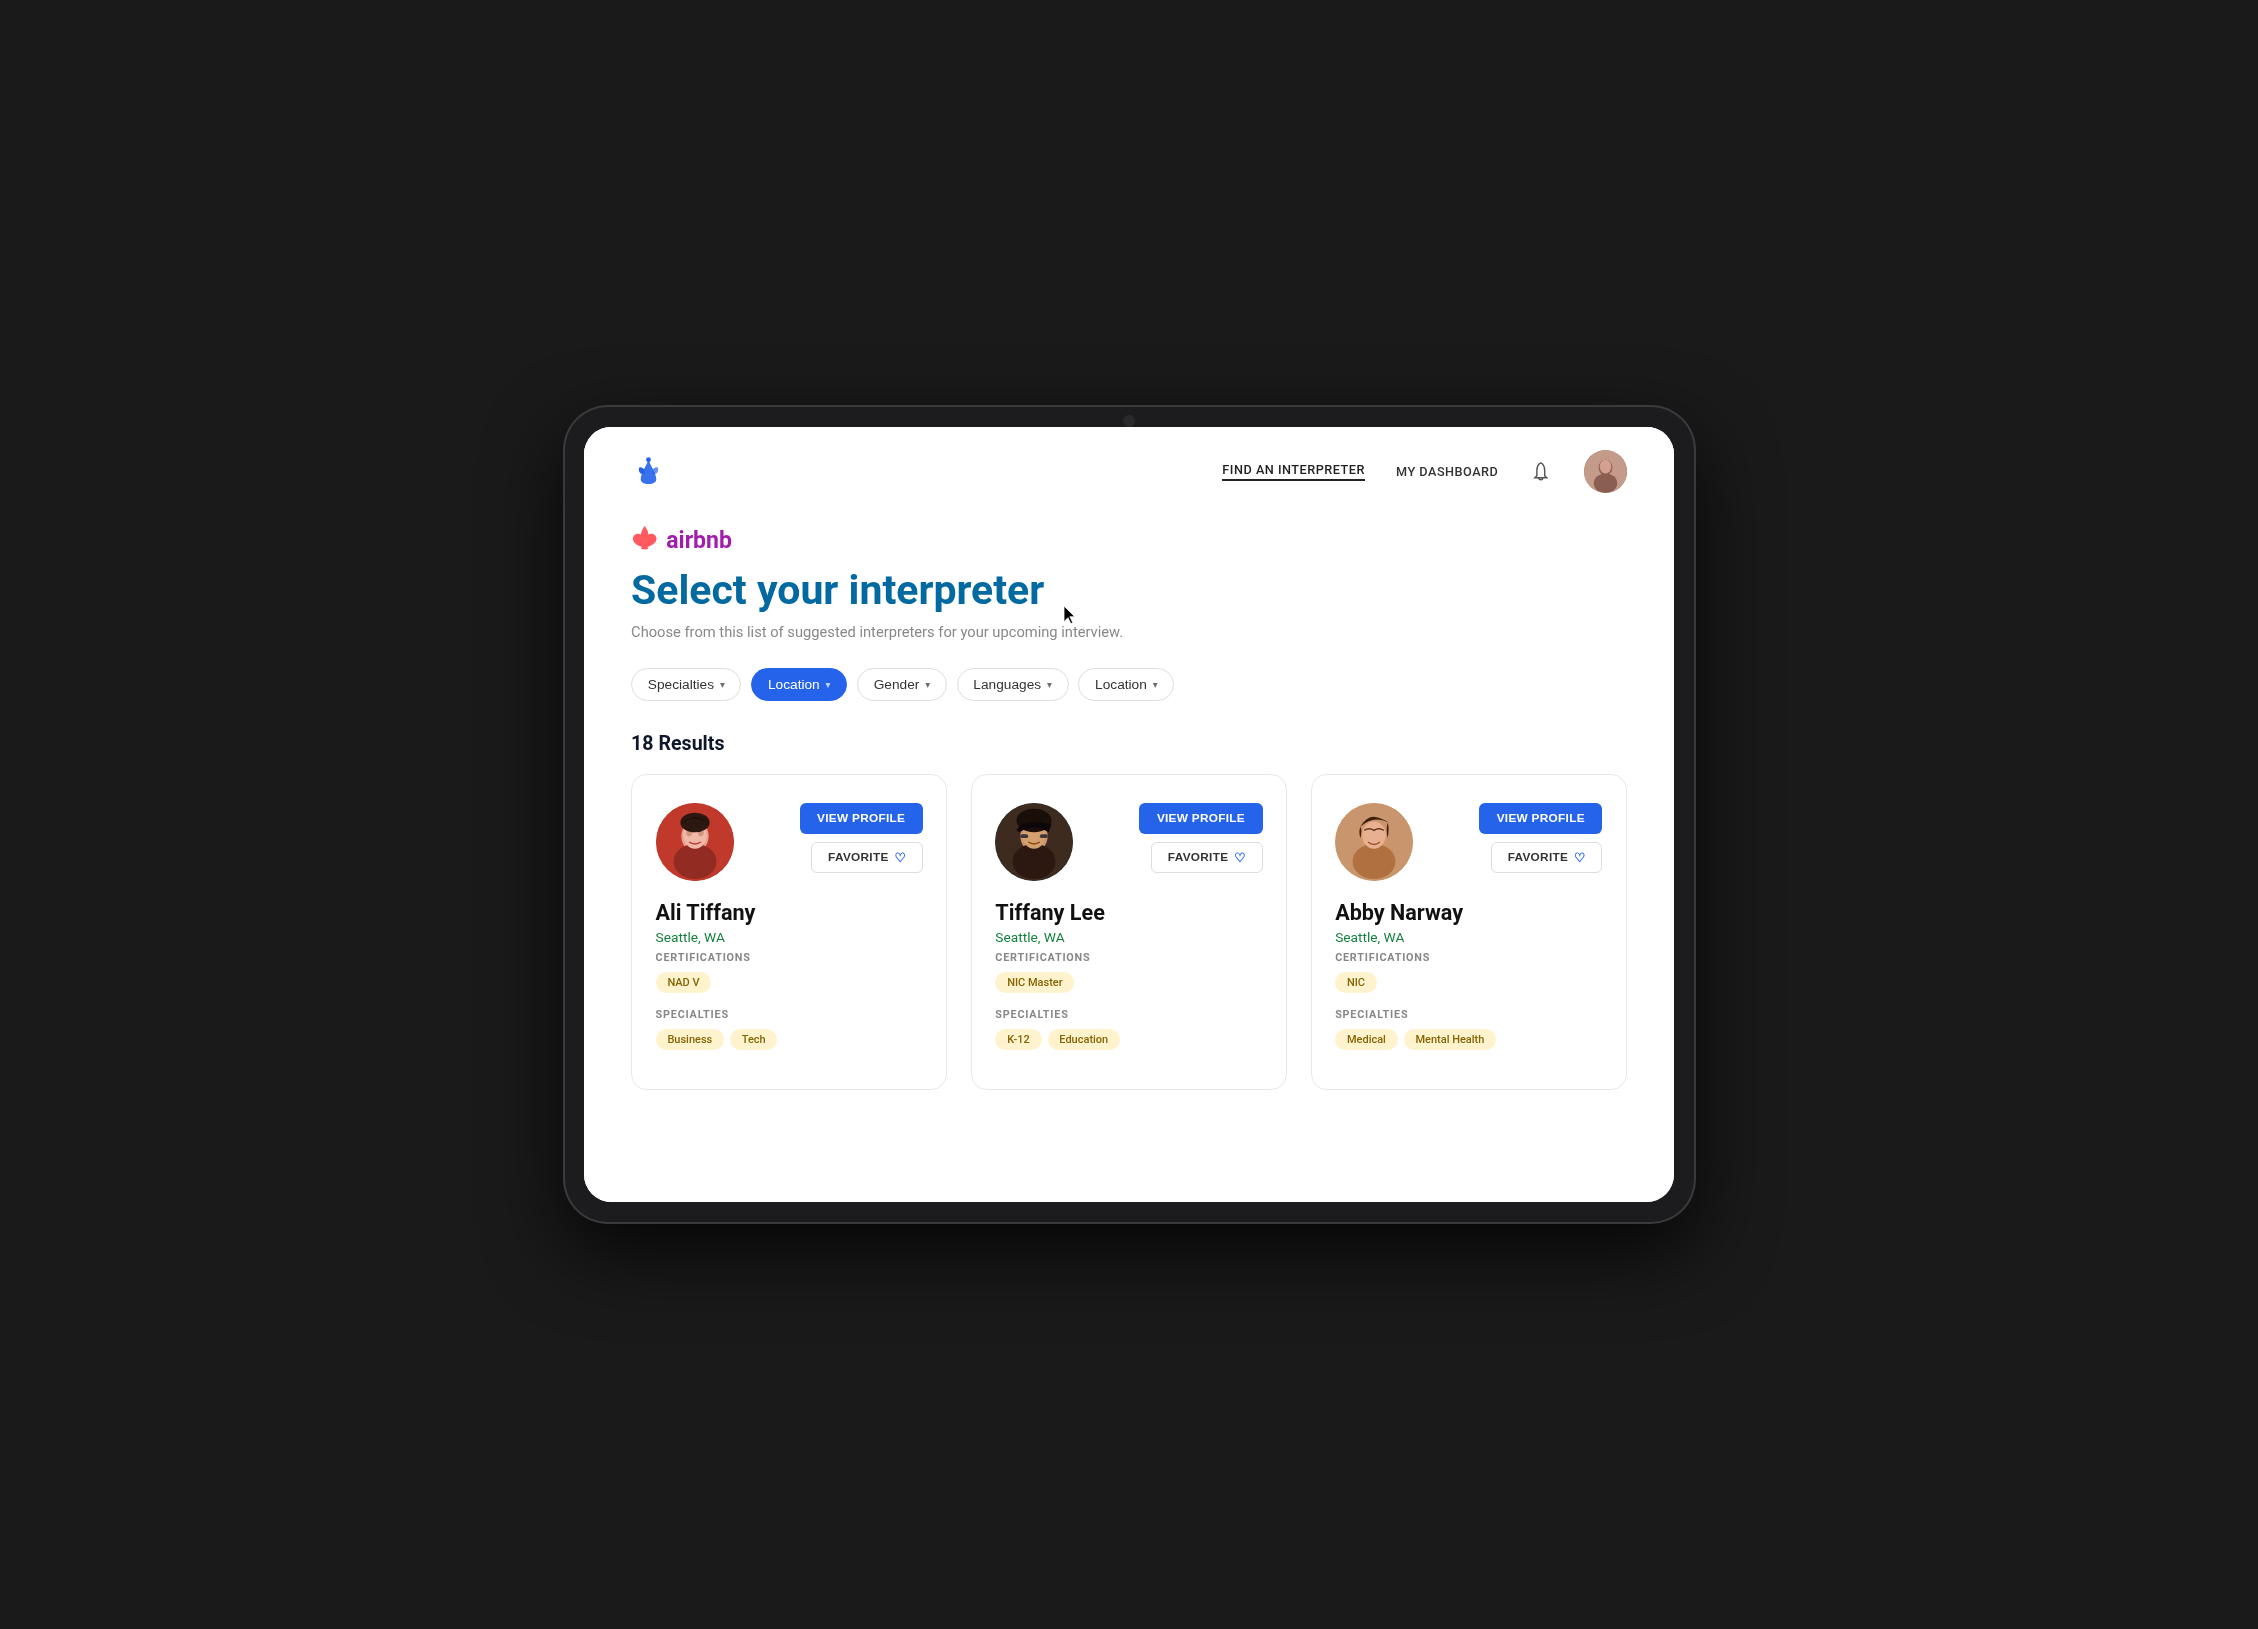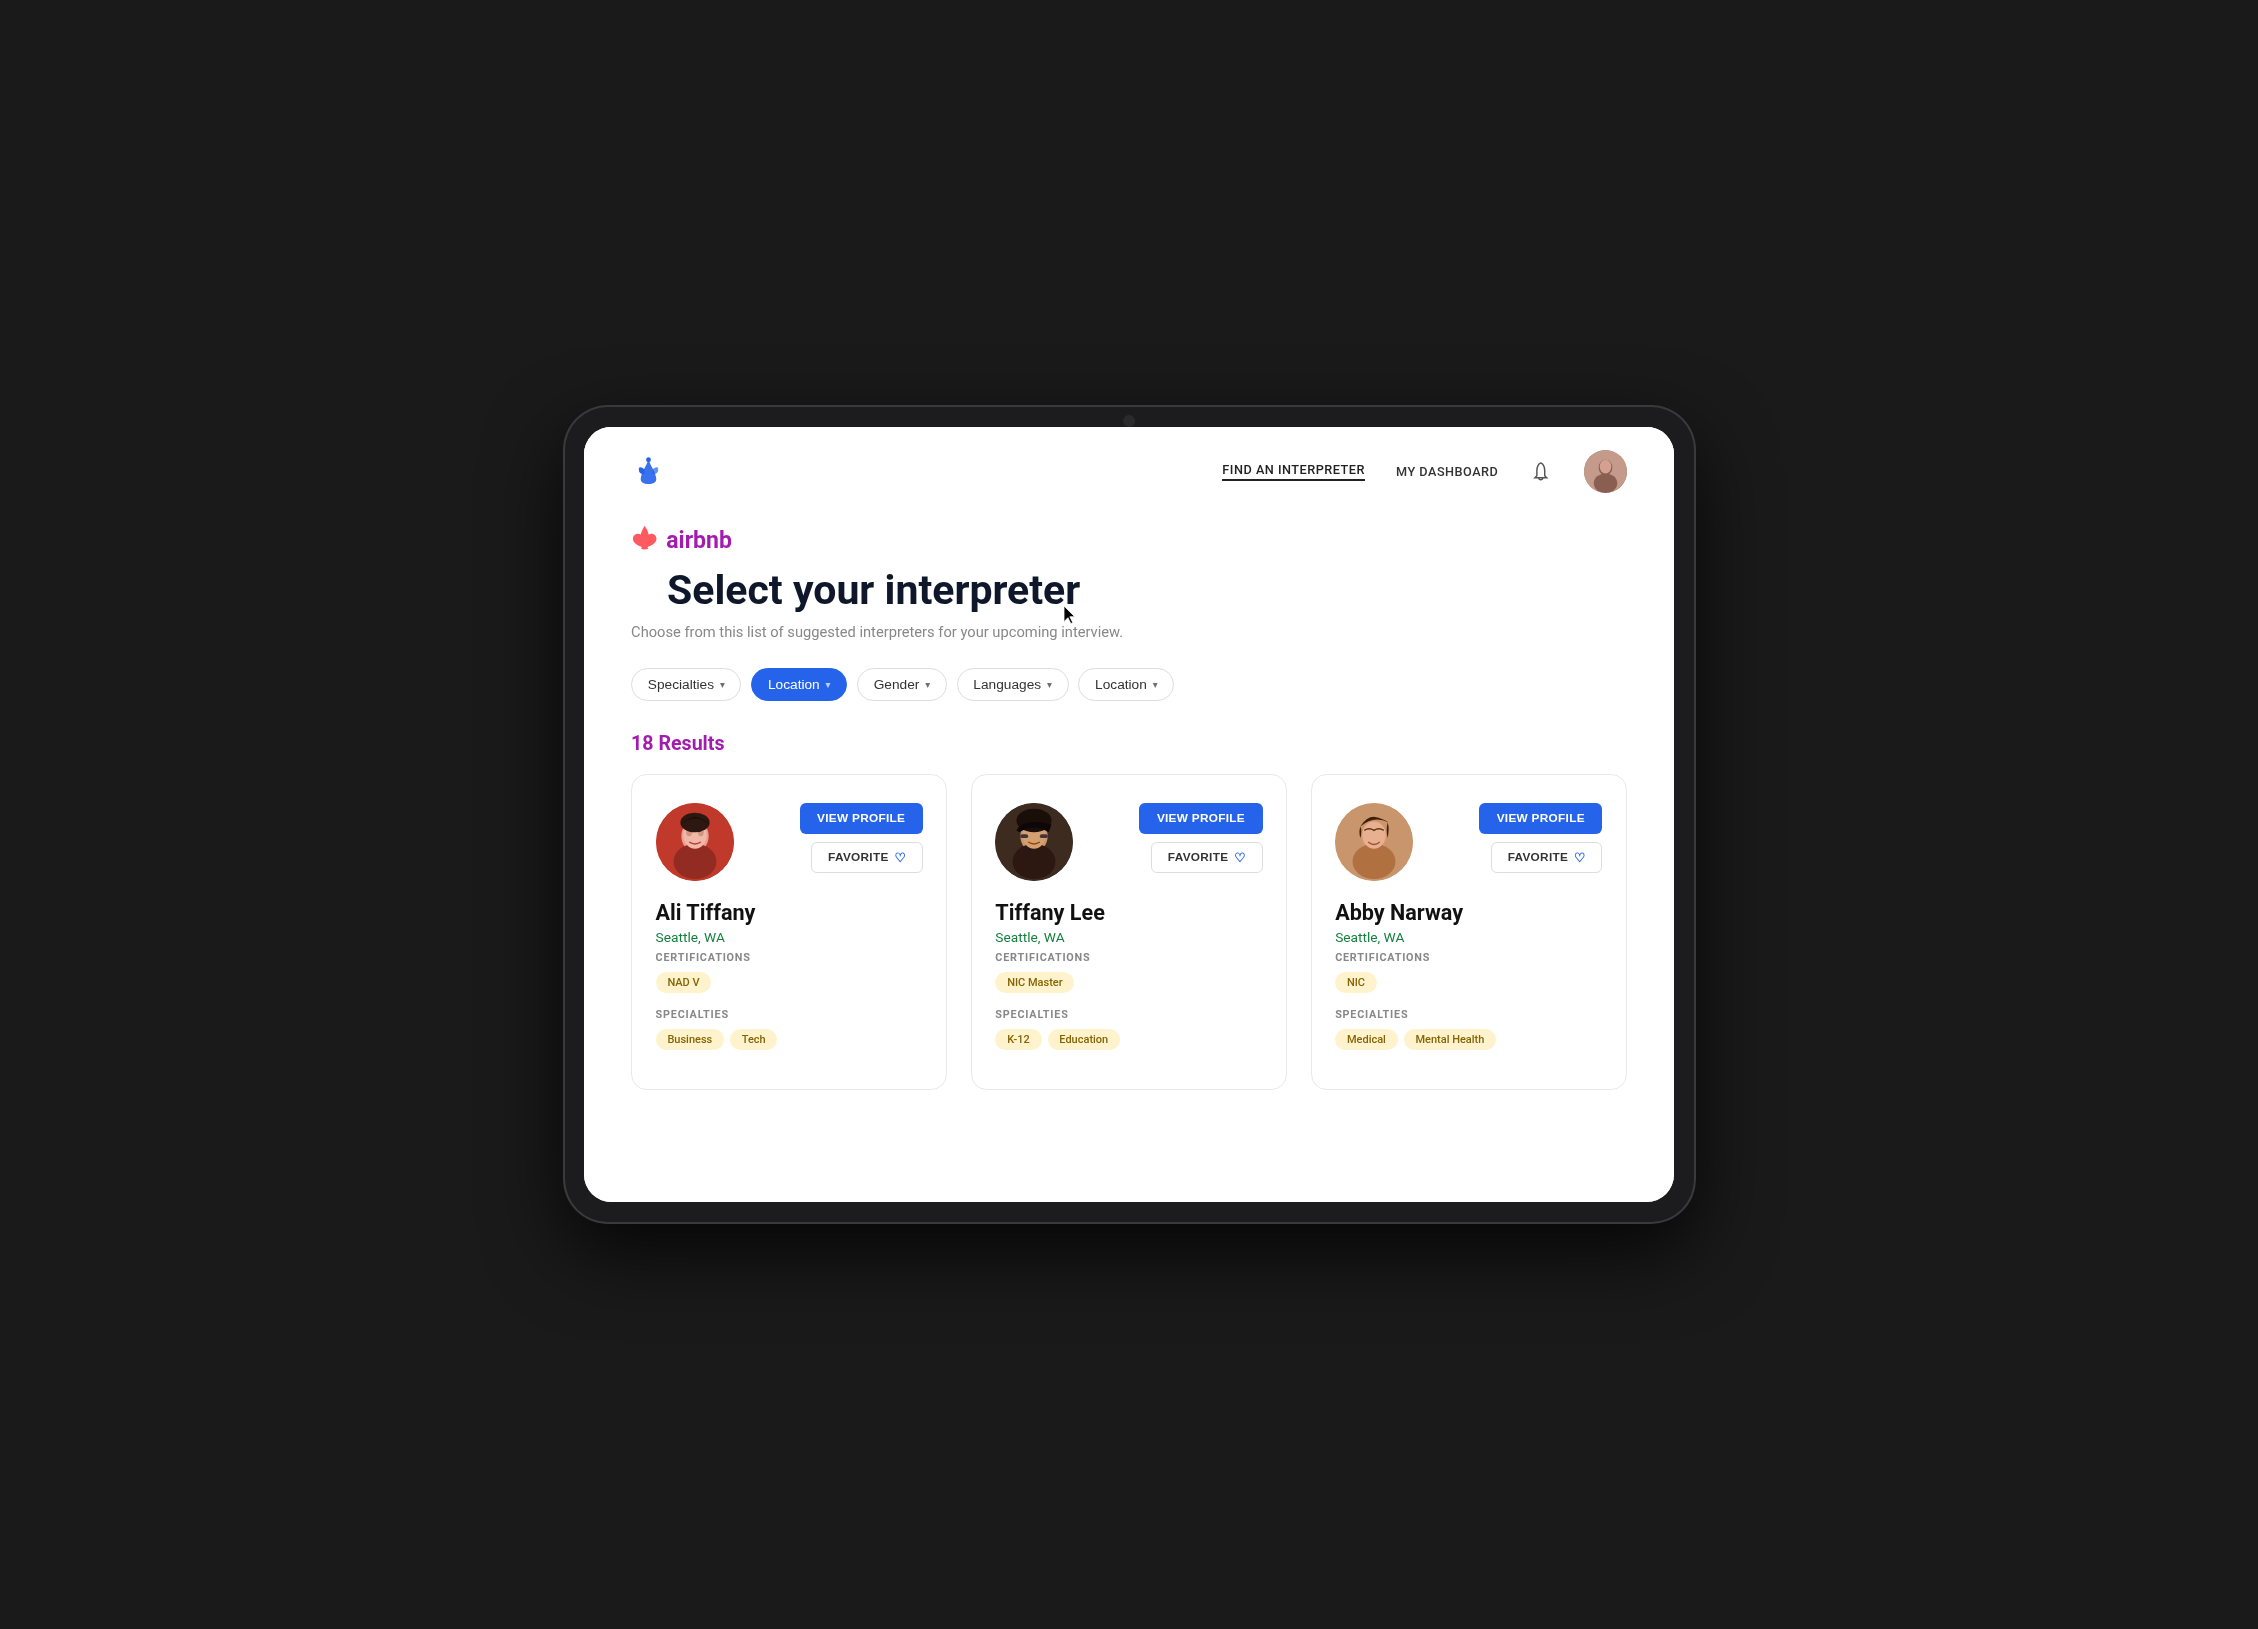--- a/index.html
+++ b/index.html
@@ -129,24 +129,23 @@
 
     .airbnb-text {
       font-size: 23px;
       font-weight: 700;
       color: #a21caf;
     }
 
     .page-title {
       font-size: 41px;
       font-weight: 700;
-      color: #0f172a;
+      color: #0369a1;
       margin-bottom: 9.8px;
       line-height: 1.1;
-      margin-left: 36px;
     }
 
     .page-subtitle {
       font-size: 14.7px;
       color: #888;
       margin-bottom: 27.4px;
     }
 
     
     .filter-bar {
@@ -178,21 +177,21 @@
 
     .filter-chevron {
       font-size: 9.8px;
       opacity: 0.7;
     }
 
     
     .results-count {
       font-size: 19.6px;
       font-weight: 700;
-      color: #a21caf;
+      color: #0f172a;
       margin-bottom: 19.6px;
     }
 
     
     .cards-grid {
       display: grid;
       grid-template-columns: repeat(3, 1fr);
       gap: 23.5px;
     }
 

